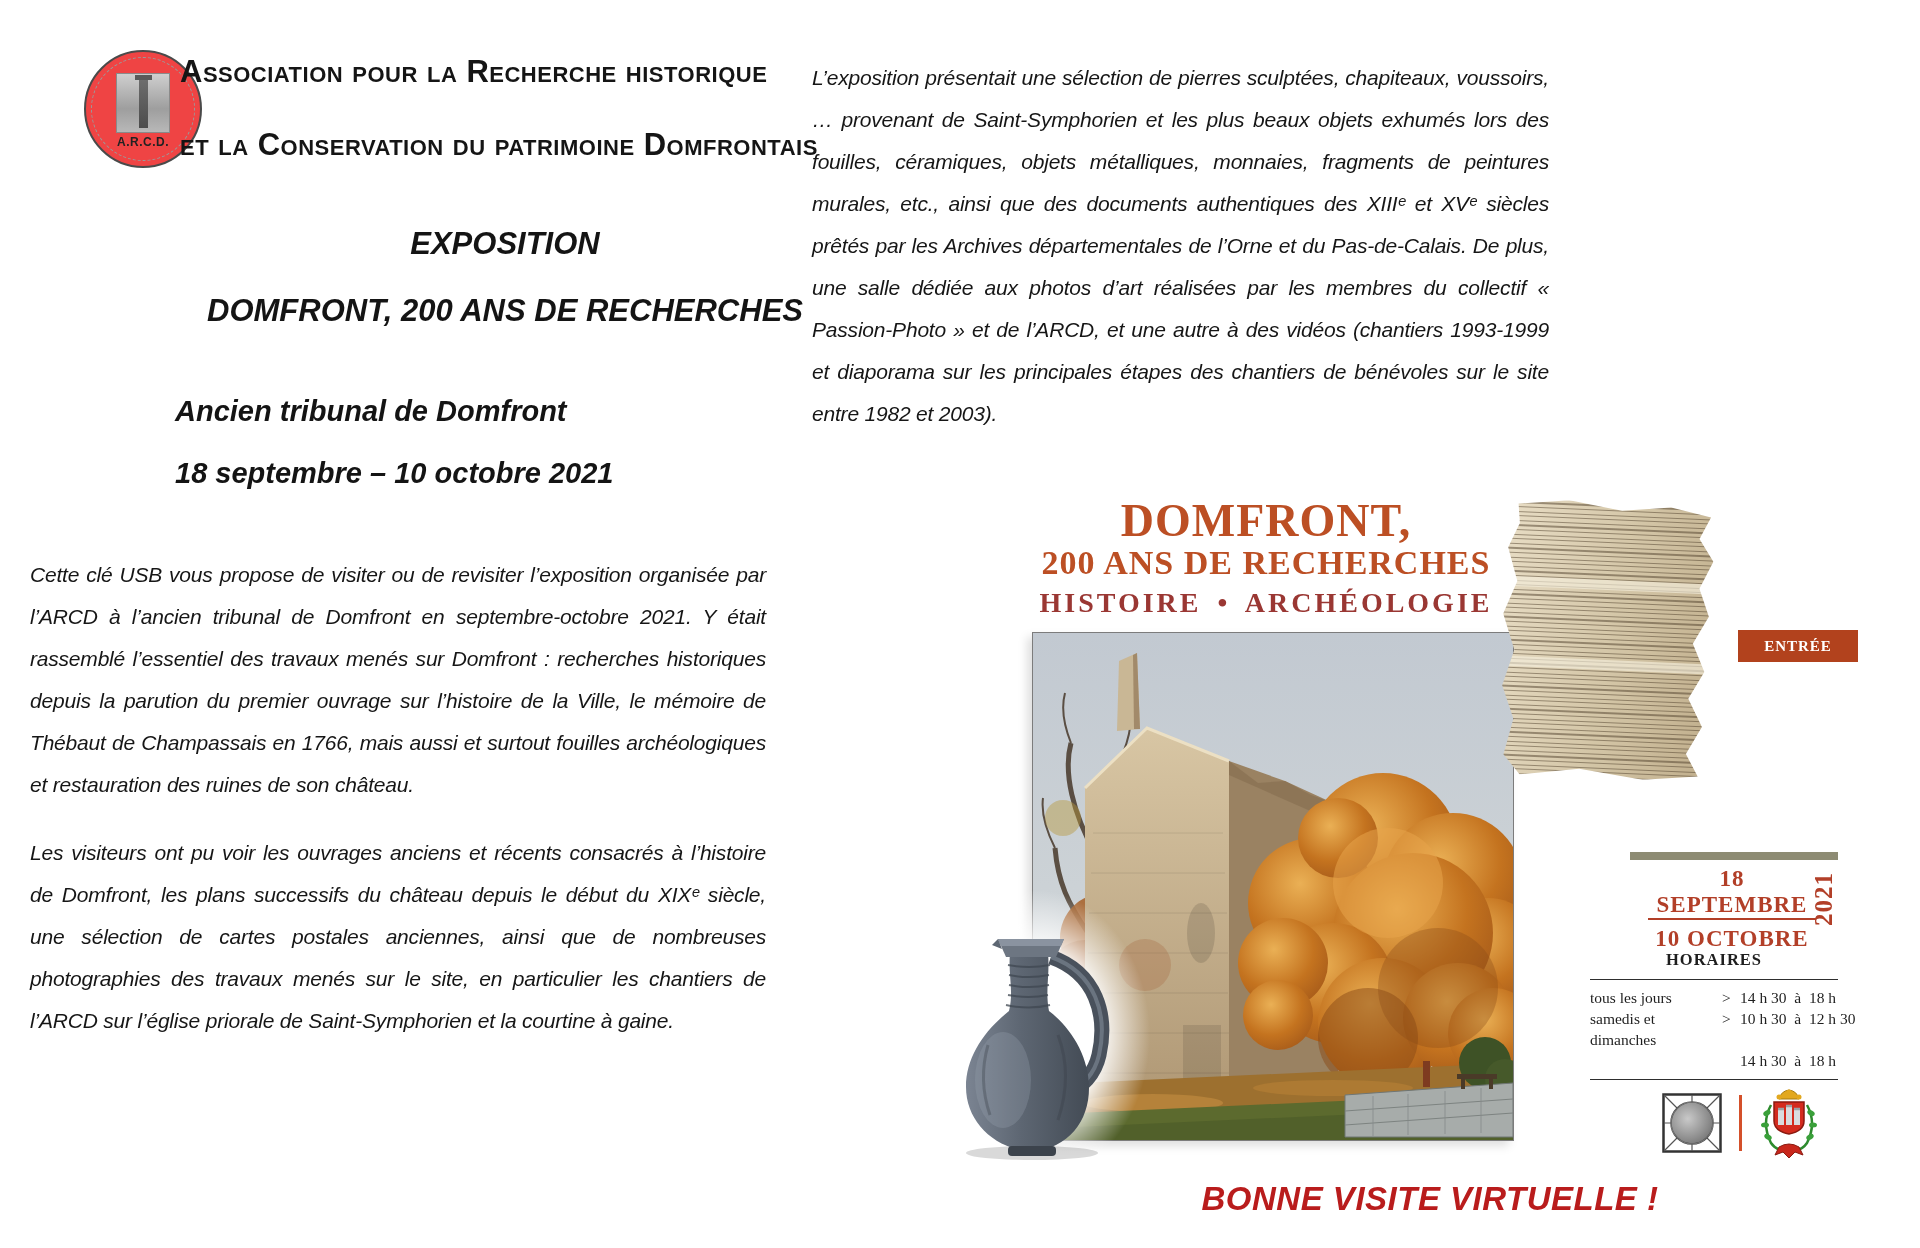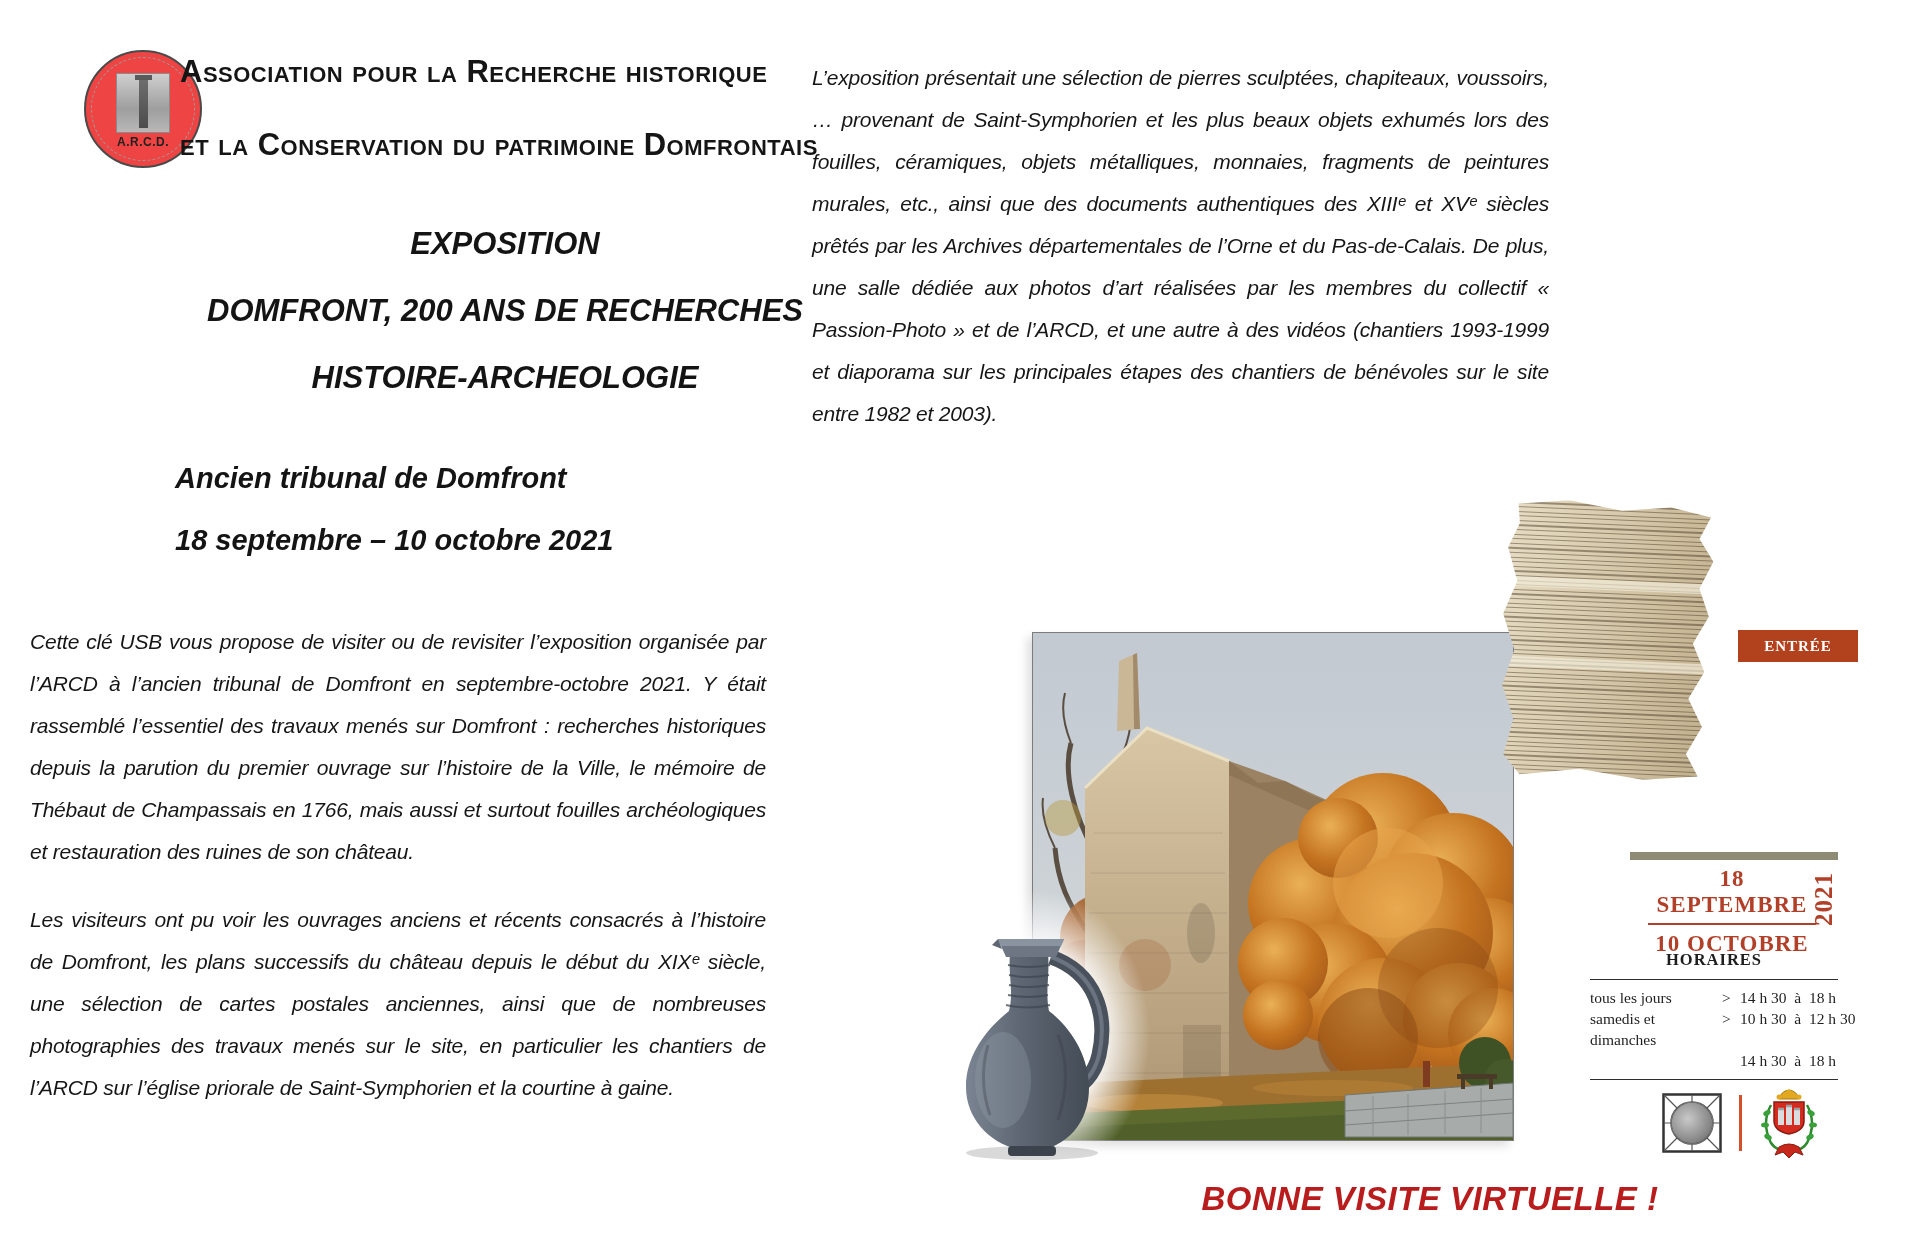--- a/index.html
+++ b/index.html
@@ -62,21 +62,21 @@
   .entry-badge{position:absolute;left:1738px;top:630px;width:120px;height:32px;
     background:#b2421d;color:#ffffff;font-family:"Liberation Serif","DejaVu Serif",serif;
     font-weight:bold;font-size:15px;letter-spacing:1px;text-align:center;line-height:32px;}
   .venue-panel{position:absolute;left:1600px;top:798px;width:238px;text-align:right;
     font-family:"Liberation Serif","DejaVu Serif",serif;font-weight:bold;color:#1f1f1f;
     font-size:23px;letter-spacing:1px;line-height:27px;}
   .olive-bar{position:absolute;left:1630px;top:852px;width:208px;height:8px;background:#8d8b73;}
   .dates-panel{position:absolute;left:1648px;top:866px;width:168px;text-align:center;
     font-family:"Liberation Serif","DejaVu Serif",serif;font-weight:bold;color:#b23f28;
     font-size:23px;letter-spacing:1px;}
-  .date-from{padding-bottom:5px;border-bottom:2.5px solid #b23f28;}
+  .date-from{border-bottom:2.5px solid #b23f28;}
   .date-to{margin-top:6px;}
   .year-vert{position:absolute;left:1810px;top:864px;height:62px;
     font-family:"Liberation Serif","DejaVu Serif",serif;font-weight:bold;color:#b23f28;
     font-size:25px;letter-spacing:1px;writing-mode:vertical-rl;transform:rotate(180deg);}
   .hours-panel{position:absolute;left:1590px;top:950px;width:248px;
     font-family:"Liberation Serif","DejaVu Serif",serif;color:#1e1e1e;}
   .hours-title{text-align:center;font-weight:bold;font-size:16.5px;letter-spacing:1px;}
   .hours-rule{border:0;border-top:1.5px solid #2e2e2e;margin:9px 0 7px 0;}
   .hours-rule.bottom{margin-top:8px;}
   .sched-row{display:grid;grid-template-columns:132px 18px auto;font-size:15.5px;line-height:21px;}
@@ -102,34 +102,38 @@
   </div>
 
   <div class="leftcol">
     <div class="org-name">
       <div class="org-line l1">Association pour la Recherche historique</div>
       <div class="org-line l2">et la Conservation du patrimoine Domfrontais</div>
     </div>
     <div class="expo-block">
       <div class="expo-line e1">EXPOSITION</div>
       <div class="expo-line e2">DOMFRONT, 200 ANS DE RECHERCHES</div>
-      <div class="expo-line e3">HISTOIRE-ARCHEOLOGIE</div>
     </div>
     <div class="venue-block">
       <div class="venue-line v1">Ancien tribunal de Domfront</div>
       <div class="venue-line v2">18 septembre – 10 octobre 2021</div>
     </div>
     <p class="body-par p1">Cette clé USB vous propose de visiter ou de revisiter l’exposition organisée par l’ARCD à l’ancien tribunal de Domfront en septembre-octobre 2021. Y était rassemblé l’essentiel des travaux menés sur Domfront : recherches historiques depuis la parution du premier ouvrage sur l’histoire de la Ville, le mémoire de Thébaut de Champassais en 1766, mais aussi et surtout fouilles archéologiques et restauration des ruines de son château.</p>
     <p class="body-par p2">Les visiteurs ont pu voir les ouvrages anciens et récents consacrés à l’histoire de Domfront, les plans successifs du château depuis le début du XIXᵉ siècle, une sélection de cartes postales anciennes, ainsi que de nombreuses photographies des travaux menés sur le site, en particulier les chantiers de l’ARCD sur l’église priorale de Saint-Symphorien et la courtine à gaine.</p>
   </div>
 
   <div class="rightcol">
     <p class="body-par">L’exposition présentait une sélection de pierres sculptées, chapiteaux, voussoirs, … provenant de Saint-Symphorien et les plus beaux objets exhumés lors des fouilles, céramiques, objets métalliques, monnaies, fragments de peintures murales, etc., ainsi que des documents authentiques des XIIIᵉ et XVᵉ siècles prêtés par les Archives départementales de l’Orne et du Pas-de-Calais. De plus, une salle dédiée aux photos d’art réalisées par les membres du collectif « Passion-Photo » et de l’ARCD, et une autre à des vidéos (chantiers 1993-1999 et diaporama sur les principales étapes des chantiers de bénévoles sur le site entre 1982 et 2003).</p>
   </div>
 
+  <div class="poster-title">
+    <div class="pt1">DOMFRONT,</div>
+    <div class="pt2">200 ANS DE RECHERCHES</div>
+    <div class="pt3">HISTOIRE • ARCHÉOLOGIE</div>
+  </div>
 
   <div class="photo">
     <svg width="480" height="507" viewBox="0 0 480 507">
       <defs>
         <linearGradient id="sky" x1="0" y1="0" x2="0" y2="1">
           <stop offset="0" stop-color="#c2c9d1"></stop>
             <stop offset=".5" stop-color="#ccd2d6"></stop>
             <stop offset="1" stop-color="#dadedf"></stop>
         </linearGradient>
         <linearGradient id="stoneL" x1="0" y1="0" x2="0" y2="1">

